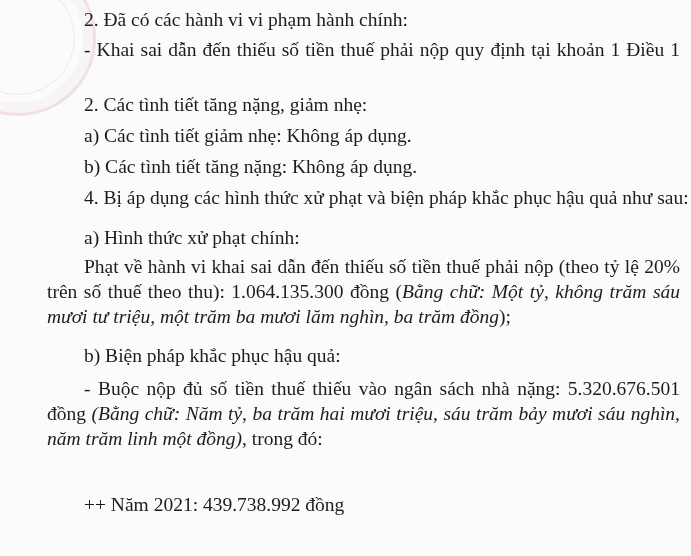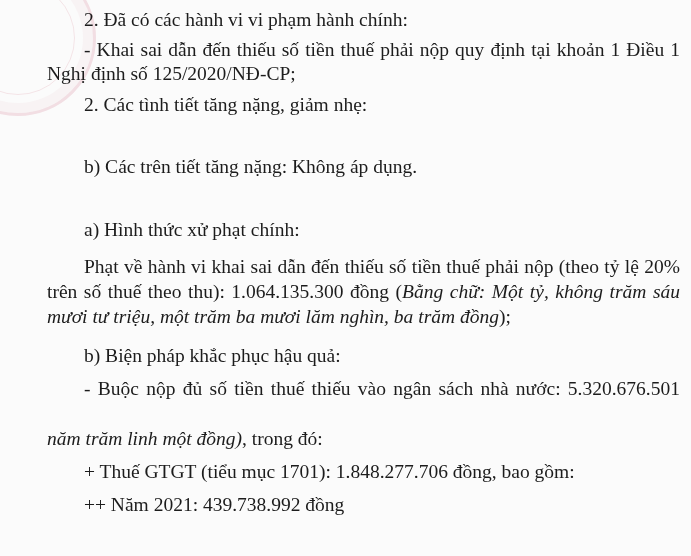--- a/index.html
+++ b/index.html
@@ -31,25 +31,26 @@
     i { font-style: italic; }
   </style>
 </head>
 <body>
 
 <div class="page">
   <div class="stamp"></div>
 
   <div class="line ind" style="top:8px">2. Đã có các hành vi vi phạm hành chính:</div>
   <div class="line just" style="top:38px">- Khai sai dẫn đến thiếu số tiền thuế phải nộp quy định tại khoản 1 Điều 1</div>
-  <div class="line cont" style="top:62px">Nghị định số 125/2020/NĐ-CP;</div>
   <div class="line ind" style="top:93px">2. Các tình tiết tăng nặng, giảm nhẹ:</div>
-  <div class="line ind" style="top:155px">b) Các trên tiết tăng nặng: Không áp dụng.</div>
-  <div class="line ind" style="top:218px">a) Hình thức xử phạt chính:</div>
+  <div class="line ind" style="top:124px">a) Các tình tiết giảm nhẹ: Không áp dụng.</div>
+  <div class="line ind" style="top:155px">b) Các tình tiết tăng nặng: Không áp dụng.</div>
+  <div class="line ind" style="top:186px">4. Bị áp dụng các hình thức xử phạt và biện pháp khắc phục hậu quả như sau:</div>
+  <div class="line ind" style="top:226px">a) Hình thức xử phạt chính:</div>
   <div class="line just" style="top:255px">Phạt về hành vi khai sai dẫn đến thiếu số tiền thuế phải nộp (theo tỷ lệ 20%</div>
   <div class="line justc" style="top:280px"><span>trên số thuế theo thu): 1.064.135.300 đồng (</span><i>Bằng chữ: Một tỷ, không trăm sáu</i></div>
   <div class="line ind" style="top:344px">b) Biện pháp khắc phục hậu quả:</div>
   <div class="line cont" style="top:305px"><i>mươi tư triệu, một trăm ba mươi lăm nghìn, ba trăm đồng</i><span>);</span></div>
-  <div class="line just" style="top:377px">- Buộc nộp đủ số tiền thuế thiếu vào ngân sách nhà nước: 5.320.676.501</div>
+  <div class="line just" style="top:377px">- Buộc nộp đủ số tiền thuế thiếu vào ngân sách nhà nặng: 5.320.676.501</div>
+  <div class="line justc" style="top:402px"><span>đồng </span><i>(Bằng chữ: Năm tỷ, ba trăm hai mươi triệu, sáu trăm bảy mươi sáu nghìn,</i></div>
   <div class="line cont" style="top:427px"><i>năm trăm linh một đồng)</i><span>, trong đó:</span></div>
-  <div class="line ind" style="top:460px">+ Thuế GTGT (tiểu mục 1701): 1.848.277.706 đồng, bao gồm:</div>
   <div class="line ind" style="top:493px">++ Năm 2021: 439.738.992 đồng</div>
 </div>
 
 </body></html>

